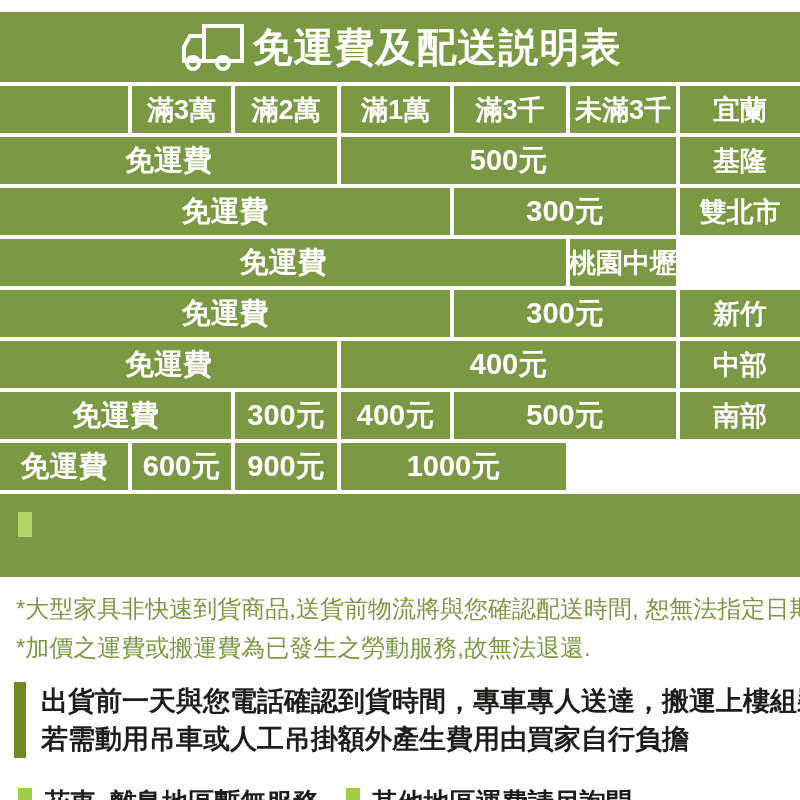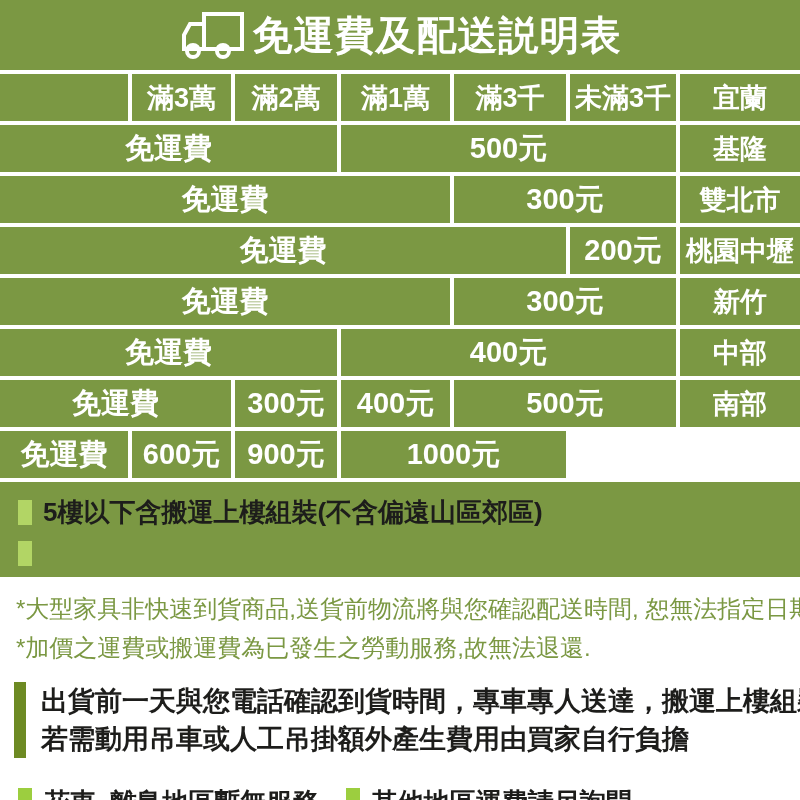--- a/index.html
+++ b/index.html
@@ -5,21 +5,21 @@
   html,body{margin:0;padding:0;}
   .canvas{
     position:relative;
     width:800px;height:800px;
     background:#ffffff;
     font-family:"Liberation Sans","DejaVu Sans",sans-serif;
     overflow:hidden;
   }
   
   .green-section{
-    position:absolute;top:0;left:0;
+    position:absolute;top:12px;left:0;
     width:800px;height:577px;
     background:#7B9843;
   }
   .title-bar{
     height:70px;
     display:flex;align-items:center;justify-content:center;
     gap:6px;
   }
   .title-bar .app-title{
     color:#ffffff;font-size:40px;font-weight:700;
@@ -133,21 +133,20 @@
       <div class="cell rowlabel">宜蘭</div>
       <div class="cell data s3">免運費</div>
       <div class="cell data s3">500元</div>
 
       <div class="cell rowlabel">基隆</div>
       <div class="cell data s4">免運費</div>
       <div class="cell data s2">300元</div>
 
       <div class="cell rowlabel">雙北市</div>
       <div class="cell data s5">免運費</div>
-      <div class="cell data">200元</div>
 
       <div class="cell rowlabel">桃園中壢</div>
       <div class="cell data s4">免運費</div>
       <div class="cell data s2">300元</div>
 
       <div class="cell rowlabel">新竹</div>
       <div class="cell data s3">免運費</div>
       <div class="cell data s3">400元</div>
 
       <div class="cell rowlabel">中部</div>
@@ -159,24 +158,20 @@
       <div class="cell rowlabel">南部</div>
       <div class="cell data">免運費</div>
       <div class="cell data">600元</div>
       <div class="cell data">900元</div>
       <div class="cell data s2">1000元</div>
     </div>
 
     <div class="green-notes">
       <div class="green-note">
         <span class="bullet"></span>
-        <span class="note-text">5樓以下含搬運上樓組裝(不含偏遠山區郊區)</span>
-      </div>
-      <div class="green-note">
-        <span class="bullet"></span>
       </div>
     </div>
 
   </div>
 
   <div class="white-section">
 
     <div class="fine-print">
       <div class="fine-line">*大型家具非快速到貨商品,送貨前物流將與您確認配送時間, 恕無法指定日期與時段</div>
       <div class="fine-line">*加價之運費或搬運費為已發生之勞動服務,故無法退還.</div>

